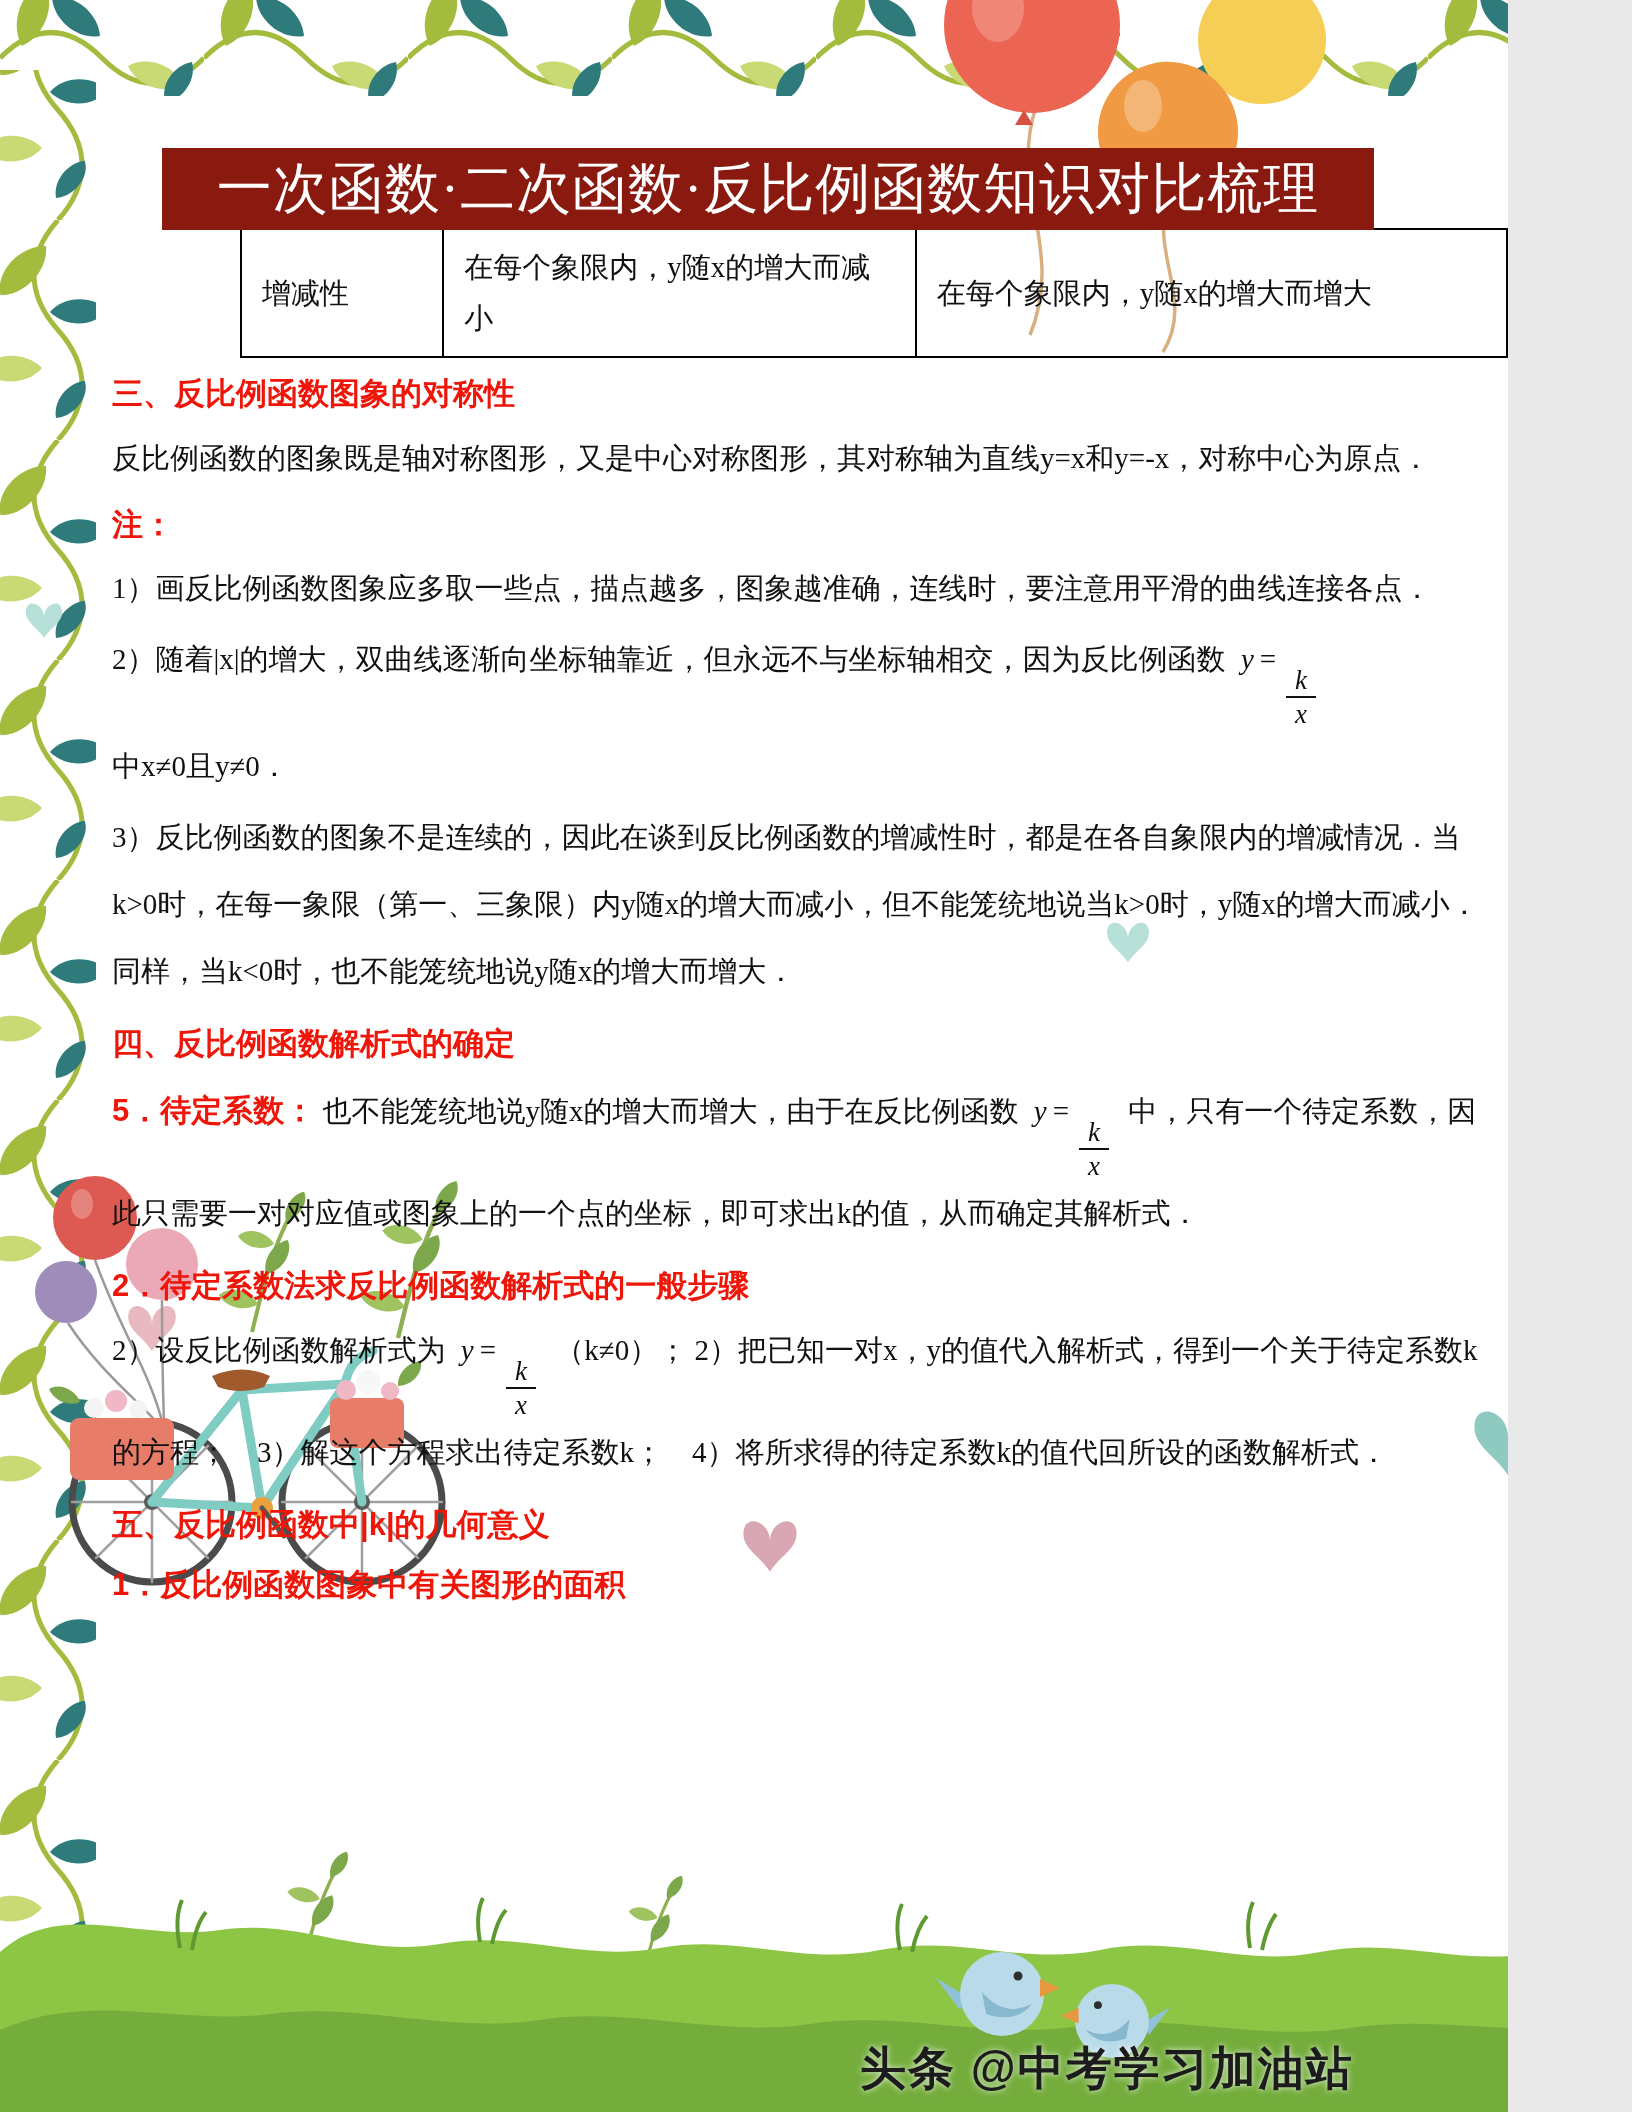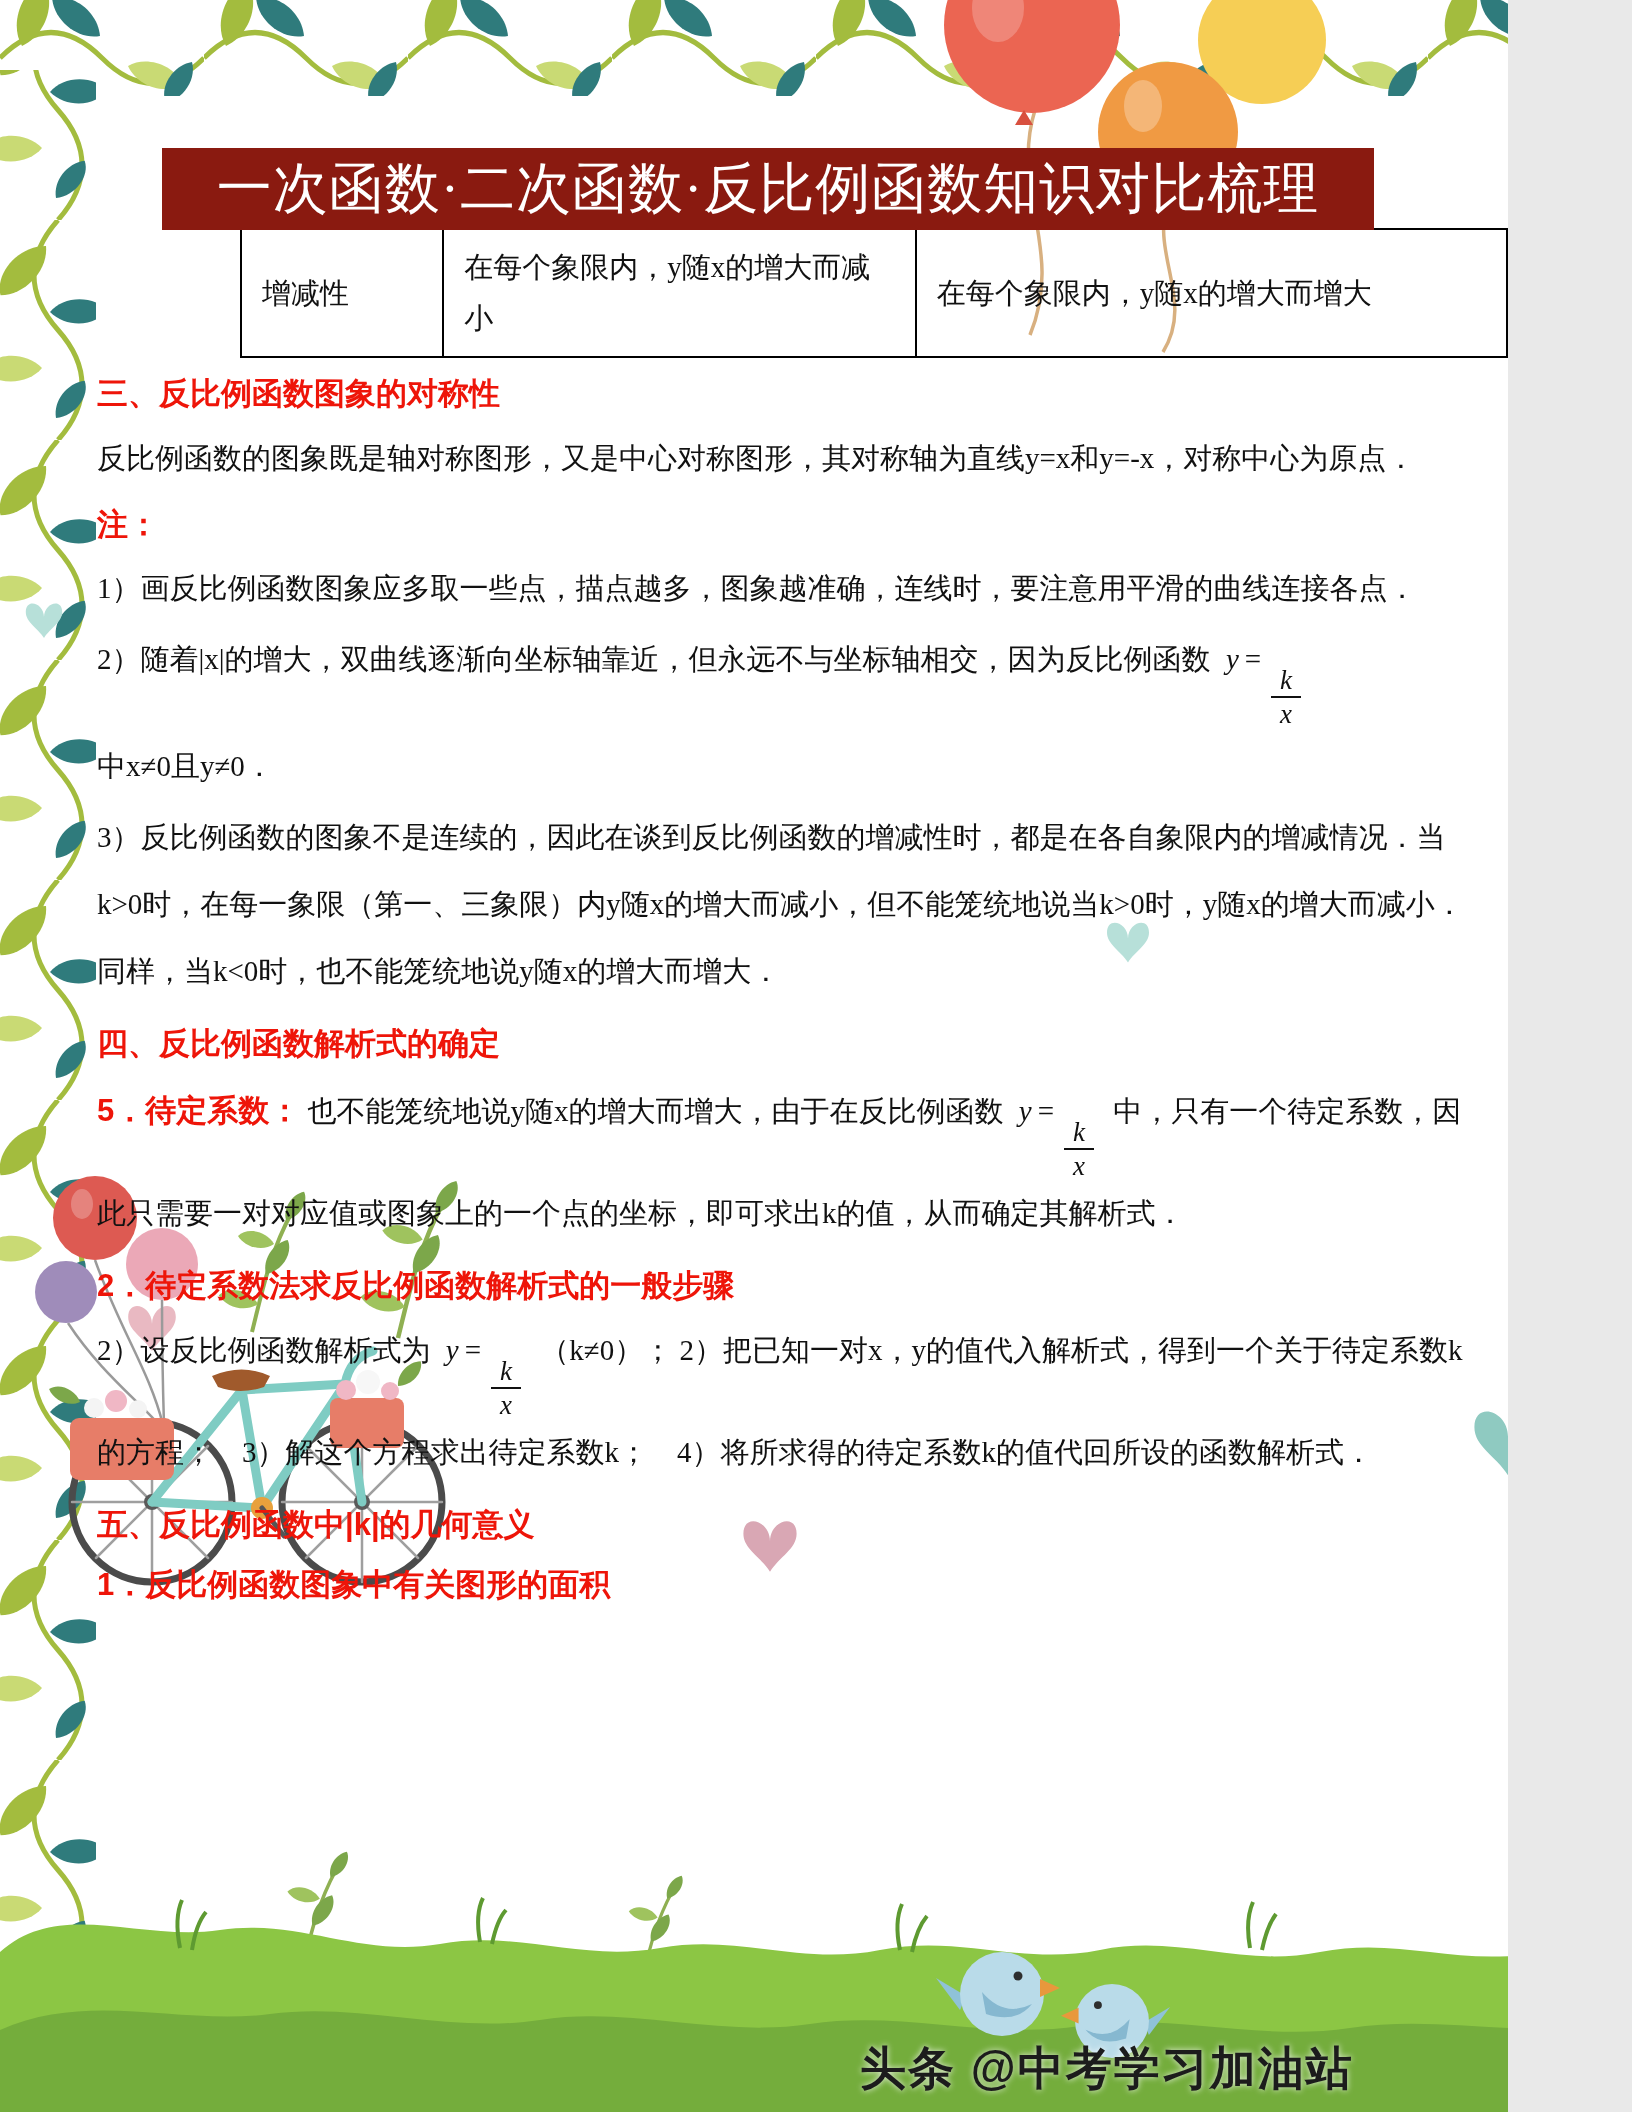--- a/index.html
+++ b/index.html
@@ -16,21 +16,21 @@
   
   .tbl{position:absolute;left:240px;top:228px;z-index:1;border-collapse:collapse;table-layout:fixed;}
   .tbl td{border:2px solid #000;font-size:29px;text-align:left;vertical-align:middle;
           padding:6px 20px;line-height:1.75;}
   .tbl .c1{width:168px;}
   .tbl .c2{width:452px;}
   .tbl .c3{width:578px;}
   .tbl tr{height:128px;}
 
   
-  .content{position:absolute;left:97px;top:356px;width:1392px;z-index:1;
+  .content{position:absolute;left:112px;top:356px;width:1392px;z-index:1;
            font-size:29px;line-height:2.32;}
   .content p{margin:0 0 4px 0;}
   .content h3{font-family:"Liberation Sans","DejaVu Sans",sans-serif;
               font-size:31px;font-weight:bold;color:var(--heading-red,#ee1509);
               margin:16px 0 8px 0;line-height:1.45;}
   .red-label{font-family:"Liberation Sans","DejaVu Sans",sans-serif;
              font-weight:bold;color:var(--heading-red,#ee1509);font-size:31px;}
   p.red-label{margin:10px 0 6px 0;line-height:1.5;}
 
   

